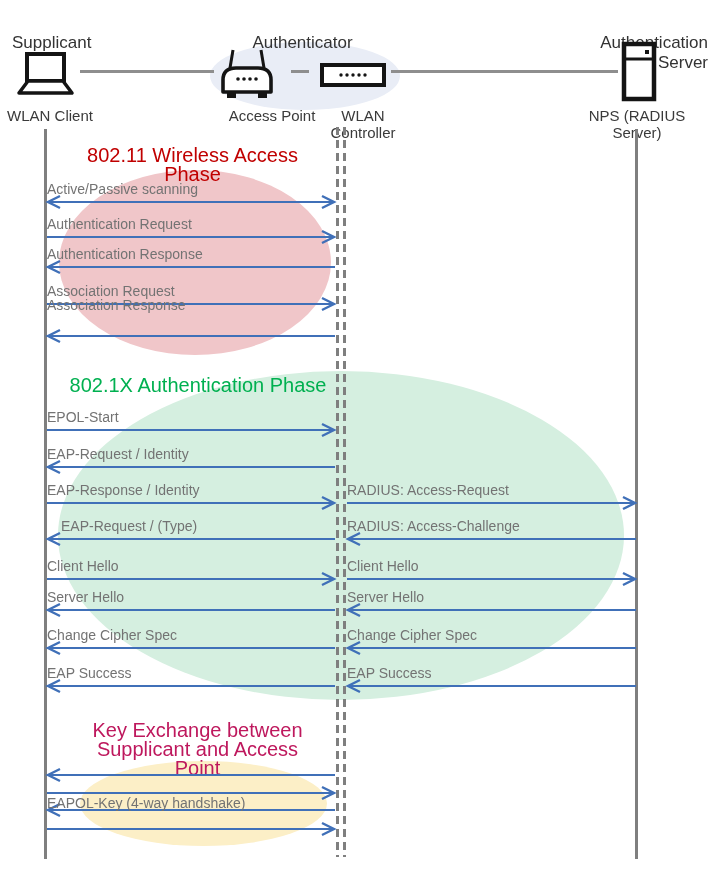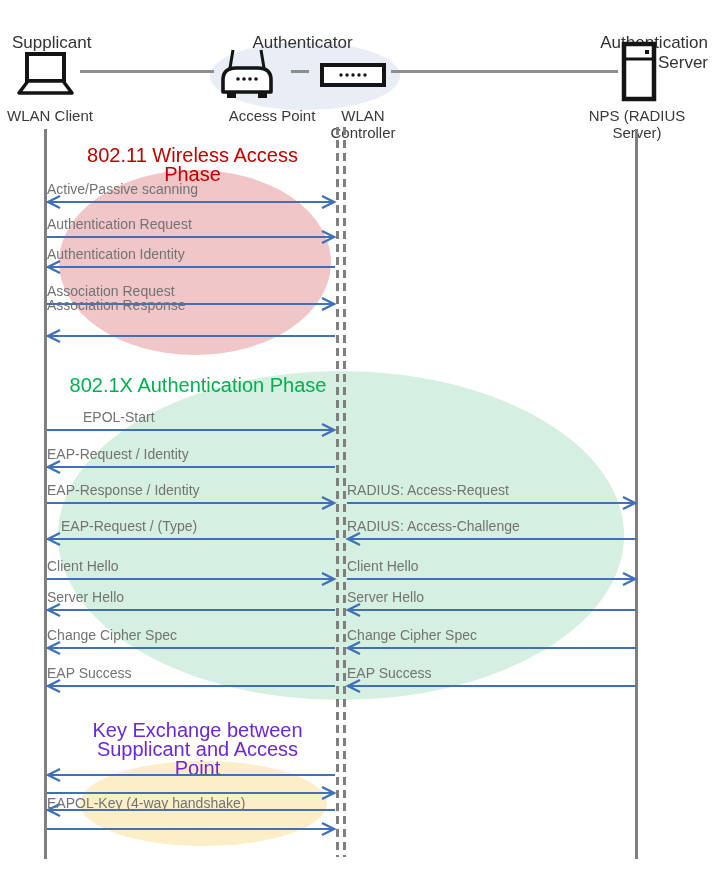--- a/index.html
+++ b/index.html
@@ -78,53 +78,53 @@
   <div class="node-label" style="left:562px;width:150px;">NPS (RADIUS Server)</div>
 
   <div class="lifeline" style="left:44px;"></div>
   <div class="lifeline-dashed" style="left:336px;"></div>
   <div class="lifeline-dashed" style="left:343px;"></div>
   <div class="lifeline" style="left:635px;"></div>
 
   <div id="overlay-layer">
       <div class="phase-title" style="left: 80px; top: 146px; width: 225px; color: rgb(192, 0, 0);">802.11 Wireless Access Phase</div>
       <div class="phase-title" style="left: 68px; top: 376px; width: 260px; color: rgb(0, 176, 80);">802.1X Authentication Phase</div>
-      <div class="phase-title" style="left: 85px; top: 721px; width: 225px; color: #6d28d9;">Key Exchange between
+      <div class="phase-title" style="left: 85px; top: 721px; width: 225px; color: #be185d;">Key Exchange between
 Supplicant and Access Point</div>
       <svg width="288" height="18" class="arrow-svg" style="left: 47px; top: 193px;">
         <line x1="2" x2="286" y1="9" y2="9" stroke="#4070b8" stroke-width="2"></line>
         <polyline points="275,3 287,9 275,15" fill="none" stroke="#4070b8" stroke-width="2.4"></polyline>
         <polyline points="13,3 1,9 13,15" fill="none" stroke="#4070b8" stroke-width="2.4"></polyline>
       </svg>
       <div class="msg-label" style="left: 47px; width: 288px; top: 180px;">Active/Passive scanning</div>
       <svg width="288" height="18" class="arrow-svg" style="left: 47px; top: 228px;">
         <line x1="0" x2="286" y1="9" y2="9" stroke="#4070b8" stroke-width="2"></line>
         <polyline points="275,3 287,9 275,15" fill="none" stroke="#4070b8" stroke-width="2.4"></polyline>
       </svg>
       <div class="msg-label" style="left: 47px; width: 288px; top: 215px;">Authentication Request</div>
       <svg width="288" height="18" class="arrow-svg" style="left: 47px; top: 258px;">
         <line x1="2" x2="288" y1="9" y2="9" stroke="#4070b8" stroke-width="2"></line>
         <polyline points="13,3 1,9 13,15" fill="none" stroke="#4070b8" stroke-width="2.4"></polyline>
       </svg>
-      <div class="msg-label" style="left: 47px; width: 288px; top: 245px;">Authentication Identity</div>
+      <div class="msg-label" style="left: 47px; width: 288px; top: 245px;">Authentication Response</div>
       <svg width="288" height="18" class="arrow-svg" style="left: 47px; top: 295px;">
         <line x1="0" x2="286" y1="9" y2="9" stroke="#4070b8" stroke-width="2"></line>
         <polyline points="275,3 287,9 275,15" fill="none" stroke="#4070b8" stroke-width="2.4"></polyline>
       </svg>
       <div class="msg-label" style="left: 47px; width: 288px; top: 282px;">Association Request</div>
       <svg width="288" height="18" class="arrow-svg" style="left: 47px; top: 327px;">
         <line x1="2" x2="288" y1="9" y2="9" stroke="#4070b8" stroke-width="2"></line>
         <polyline points="13,3 1,9 13,15" fill="none" stroke="#4070b8" stroke-width="2.4"></polyline>
       </svg>
       <div class="msg-label" style="left: 47px; width: 288px; top: 296px;">Association Response</div>
       <svg width="288" height="18" class="arrow-svg" style="left: 47px; top: 421px;">
         <line x1="0" x2="286" y1="9" y2="9" stroke="#4070b8" stroke-width="2"></line>
         <polyline points="275,3 287,9 275,15" fill="none" stroke="#4070b8" stroke-width="2.4"></polyline>
       </svg>
-      <div class="msg-label" style="left: 47px; width: 344px; top: 408px; margin-left: 36px;">EPOL-Start</div>
+      <div class="msg-label" style="left: 47px; width: 344px; top: 408px;">EPOL-Start</div>
       <svg width="288" height="18" class="arrow-svg" style="left: 47px; top: 458px;">
         <line x1="2" x2="288" y1="9" y2="9" stroke="#4070b8" stroke-width="2"></line>
         <polyline points="13,3 1,9 13,15" fill="none" stroke="#4070b8" stroke-width="2.4"></polyline>
       </svg>
       <div class="msg-label" style="left: 47px; width: 288px; top: 445px;">EAP-Request / Identity</div>
       <svg width="288" height="18" class="arrow-svg" style="left: 47px; top: 494px;">
         <line x1="0" x2="286" y1="9" y2="9" stroke="#4070b8" stroke-width="2"></line>
         <polyline points="275,3 287,9 275,15" fill="none" stroke="#4070b8" stroke-width="2.4"></polyline>
       </svg>
       <div class="msg-label" style="left: 47px; width: 288px; top: 481px;">EAP-Response / Identity</div>

